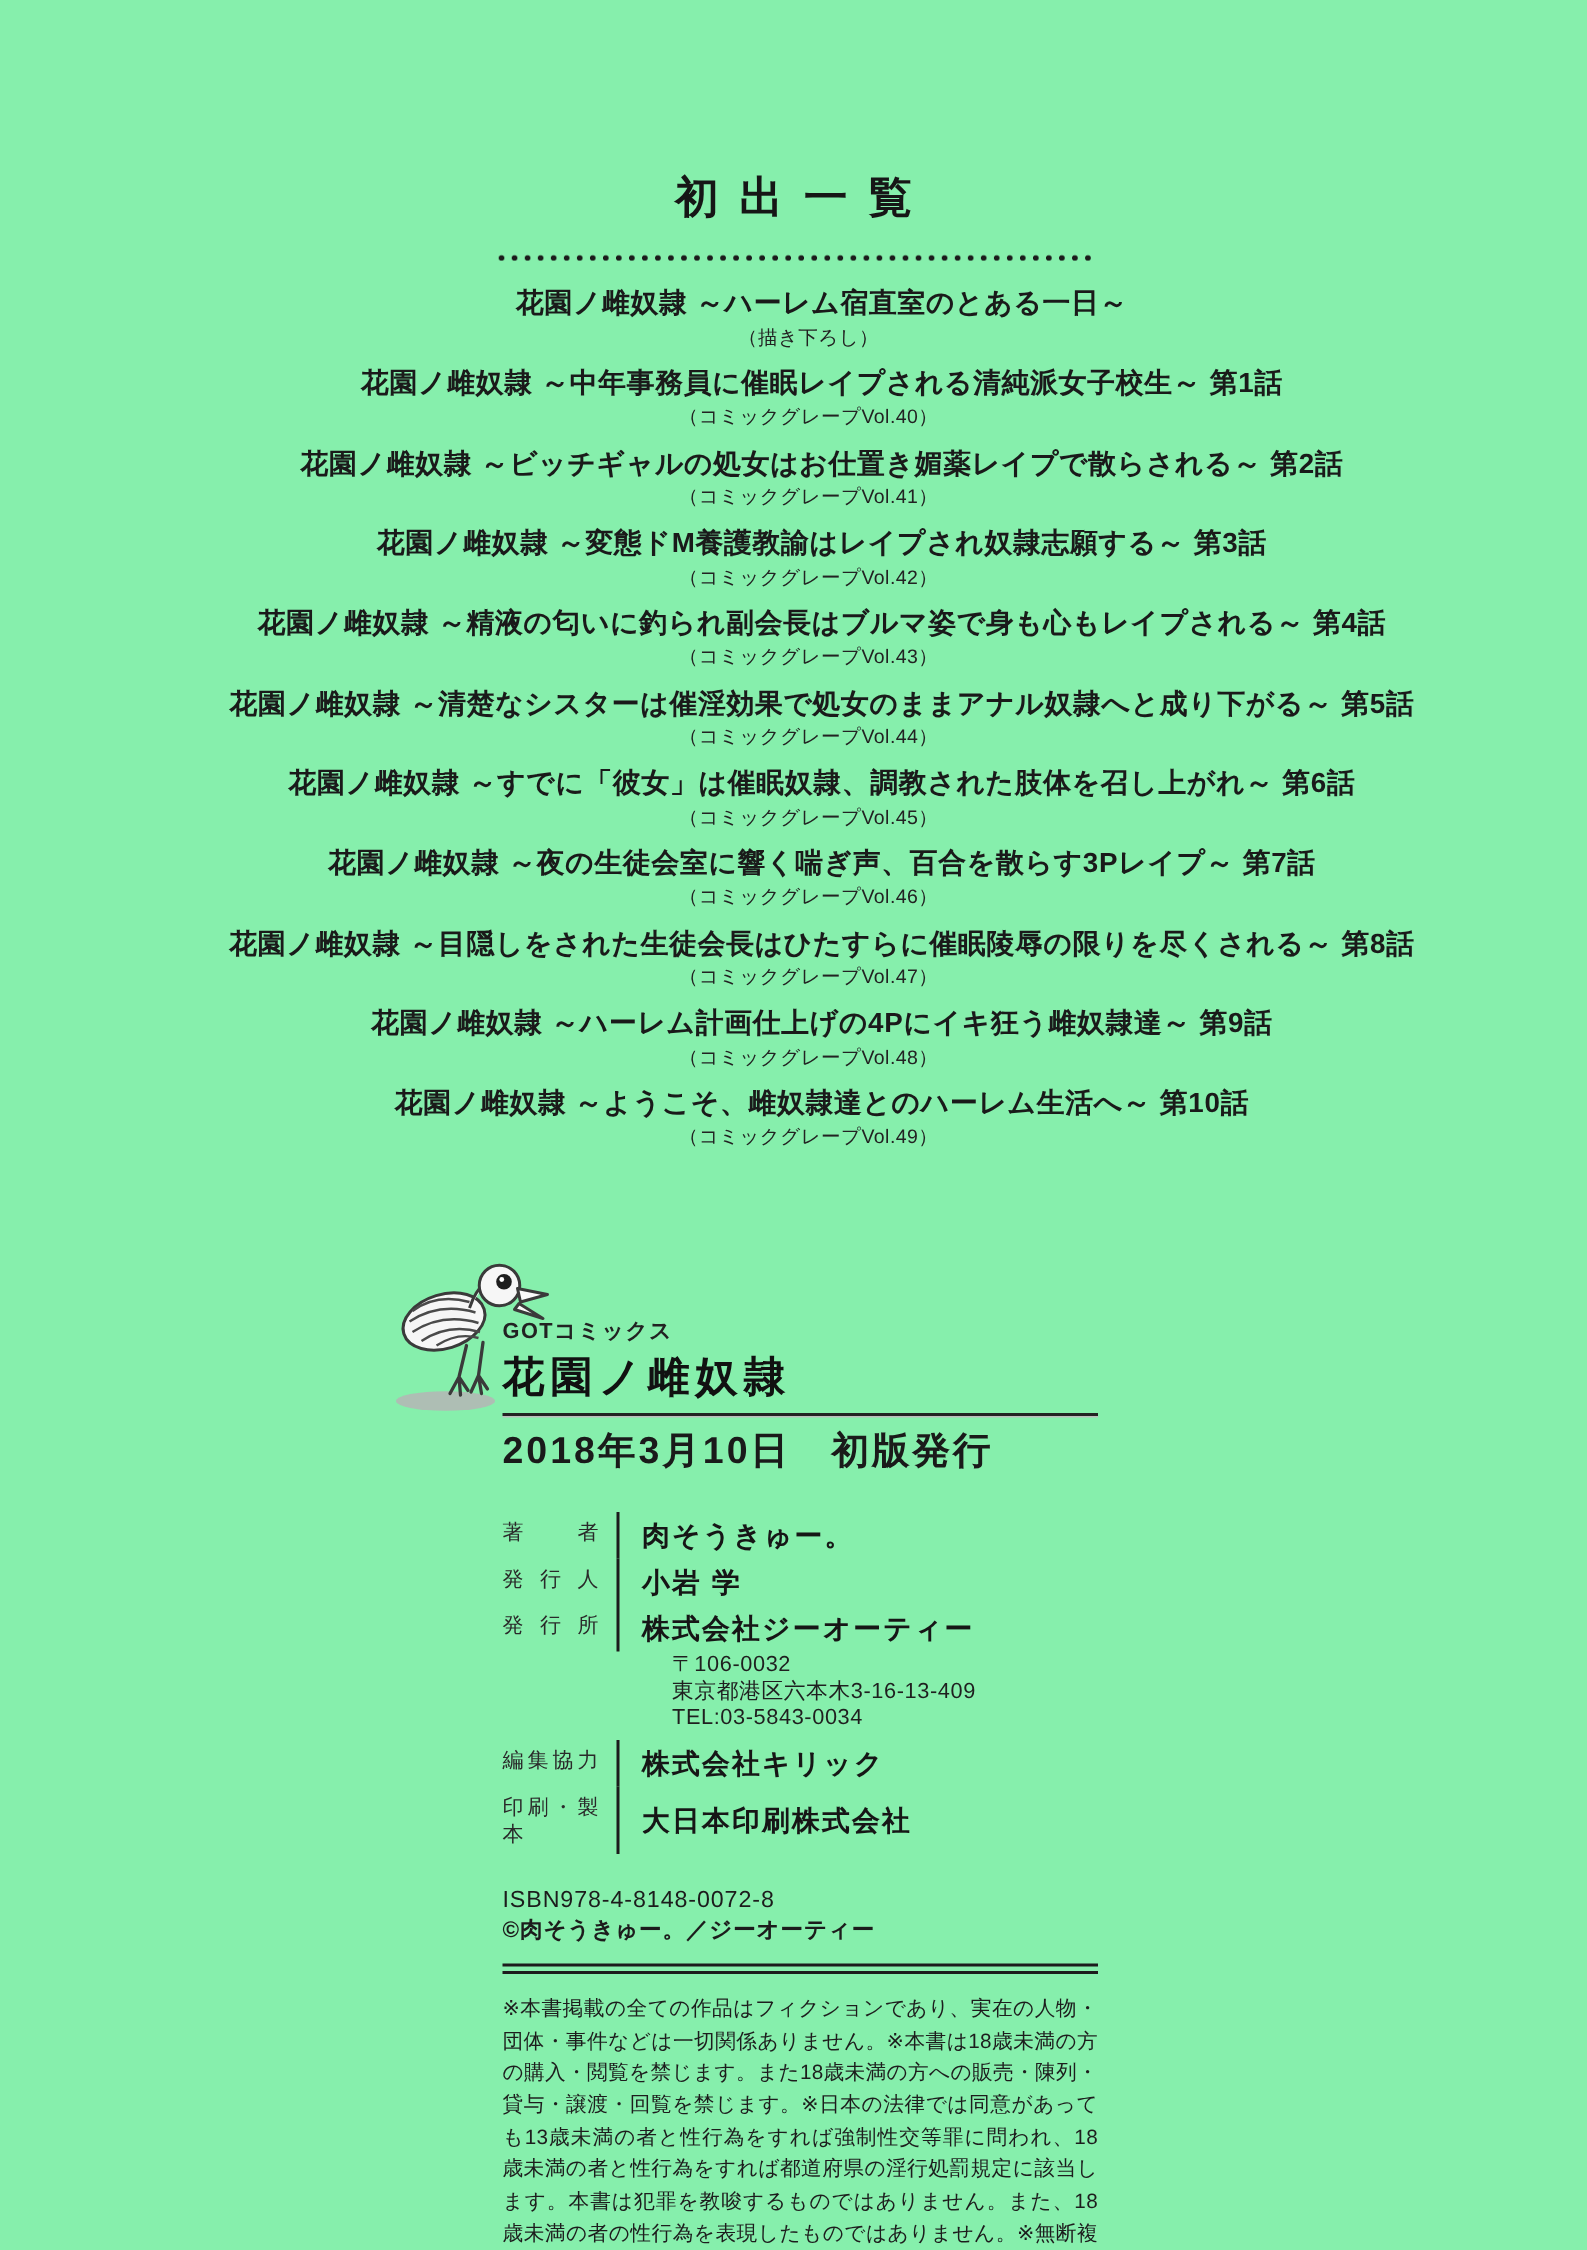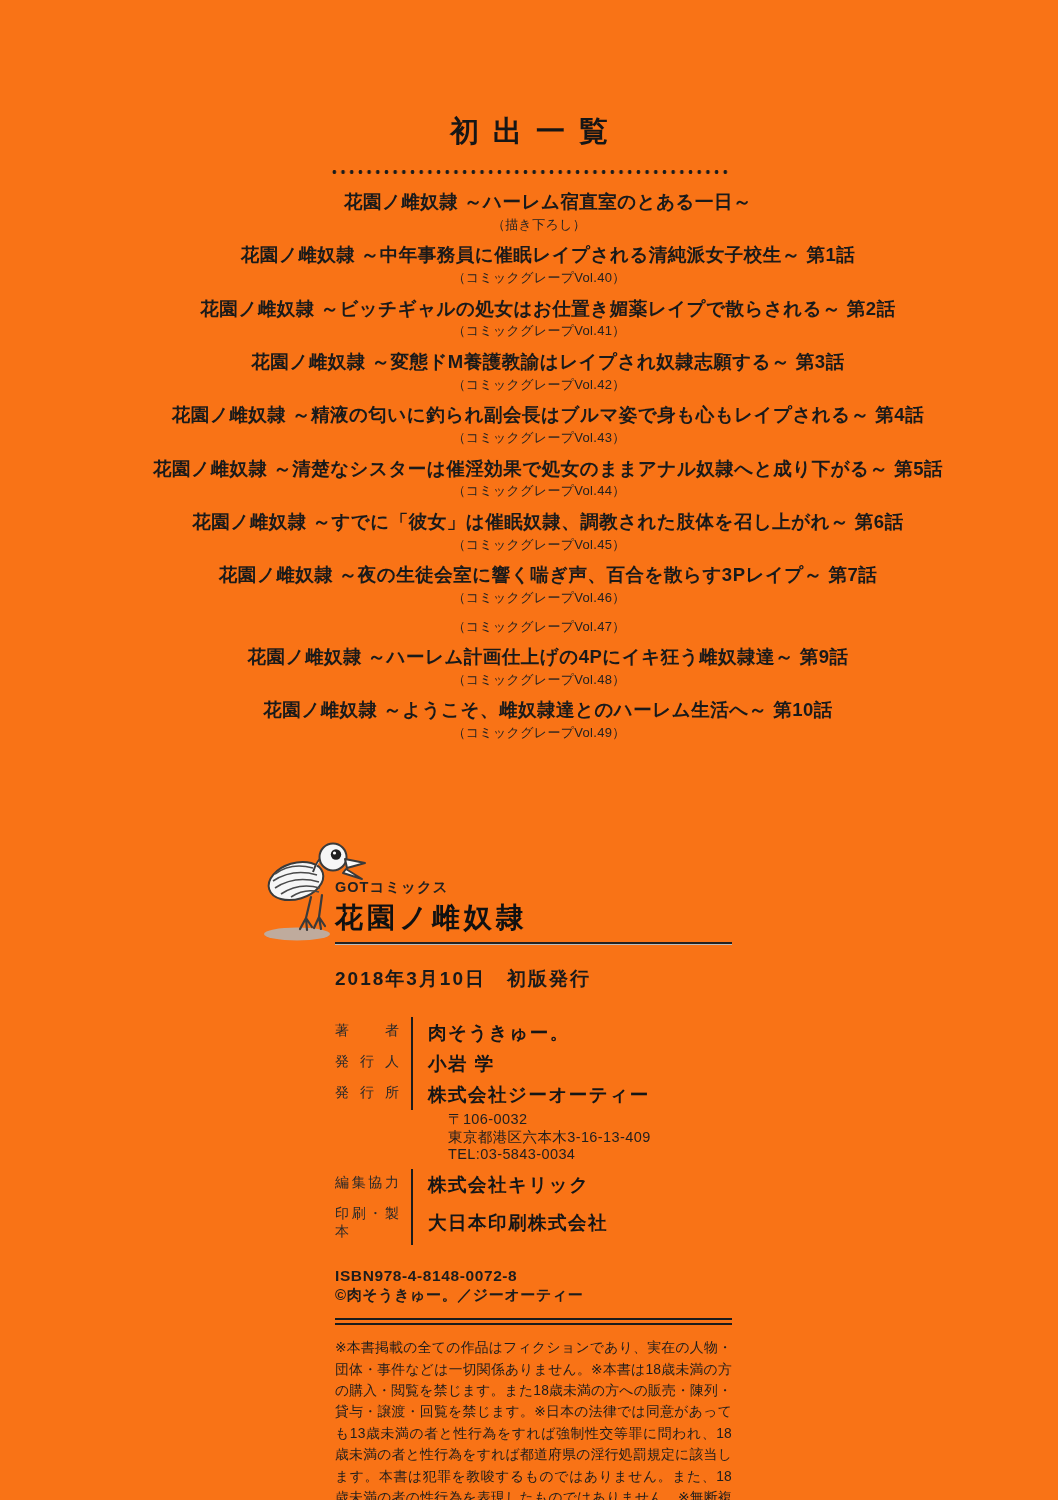--- a/index.html
+++ b/index.html
@@ -5,21 +5,21 @@
   html, body {
     margin: 0;
     padding: 0;
     background: #e8e8e8;
   }
   .page {
     position: relative;
     width: 1058px;
     height: 1500px;
     margin: 0 auto;
-    background: #f97316;
+    background: #86efac;
     color: #1c1c1c;
     font-family: "Liberation Sans", "DejaVu Sans", sans-serif;
     overflow: hidden;
   }
 
   
   .pub-section {
     position: absolute;
     top: 112px;
     left: 0;
@@ -89,22 +89,22 @@
     letter-spacing: 4px;
     color: #111;
   }
   .title-rule {
     margin-top: 5px;
     height: 0;
     border-top: 2.5px solid #222;
     border-bottom: 1.5px solid #bdbdbd;
   }
   .pub-date {
-    margin-top: 21px;
-    font-size: 19px;
+    margin-top: 5px;
+    font-size: 25px;
     font-weight: 600;
     letter-spacing: 2px;
     color: #1a1a1a;
   }
   .credits { margin-top: 25px; }
   .crow { display: flex; align-items: baseline; }
   .crow .lbl {
     width: 64px;
     flex: 0 0 64px;
     font-size: 14px;
@@ -128,21 +128,21 @@
     margin: 1px 0 5px 113px;
     font-size: 14.5px;
     font-weight: 500;
     line-height: 1.22;
     letter-spacing: 0.4px;
     color: #1f1f1f;
   }
   .isbn {
     margin-top: 22px;
     font-size: 15.5px;
-    font-weight: 700;
+    font-weight: 400;
     letter-spacing: 0.6px;
   }
   .copyright {
     margin-top: 1px;
     font-size: 15px;
     font-weight: 600;
     letter-spacing: 0.6px;
   }
   .double-rule {
     margin-top: 13px;
@@ -194,20 +194,21 @@
     </div>
     <div class="pub-entry">
       <div class="pub-entry-title">花園ノ雌奴隷 ～すでに「彼女」は催眠奴隷、調教された肢体を召し上がれ～ 第6話</div>
       <div class="pub-entry-source">（コミックグレープVol.45）</div>
     </div>
     <div class="pub-entry">
       <div class="pub-entry-title">花園ノ雌奴隷 ～夜の生徒会室に響く喘ぎ声、百合を散らす3Pレイプ～ 第7話</div>
       <div class="pub-entry-source">（コミックグレープVol.46）</div>
     </div>
     <div class="pub-entry">
+      <div class="pub-entry-title">花園ノ雌奴隷 ～目隠しをされた生徒会長はひたすらに催眠陵辱の限りを尽くされる～ 第8話</div>
       <div class="pub-entry-source">（コミックグレープVol.47）</div>
     </div>
     <div class="pub-entry">
       <div class="pub-entry-title">花園ノ雌奴隷 ～ハーレム計画仕上げの4Pにイキ狂う雌奴隷達～ 第9話</div>
       <div class="pub-entry-source">（コミックグレープVol.48）</div>
     </div>
     <div class="pub-entry">
       <div class="pub-entry-title">花園ノ雌奴隷 ～ようこそ、雌奴隷達とのハーレム生活へ～ 第10話</div>
       <div class="pub-entry-source">（コミックグレープVol.49）</div>
     </div>

